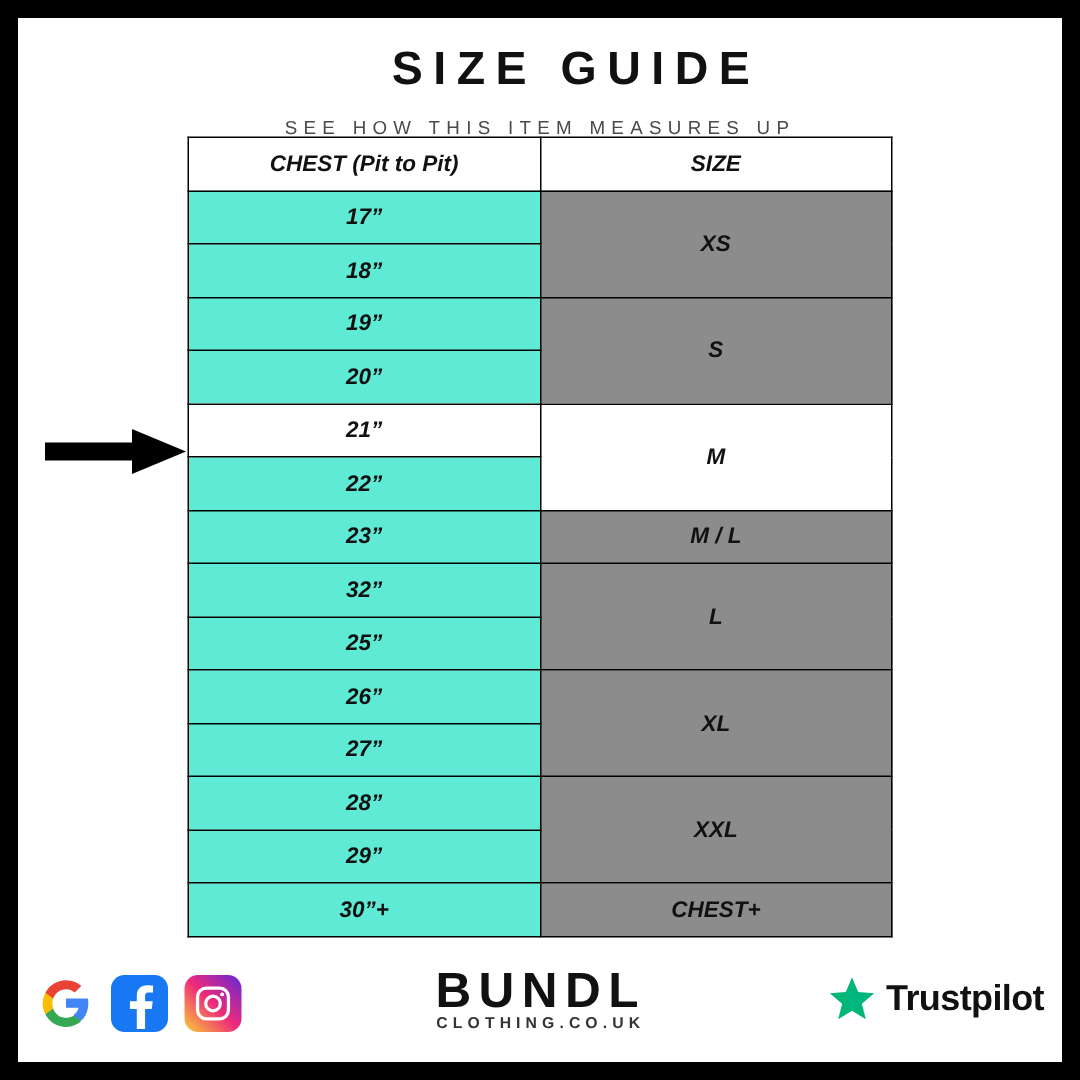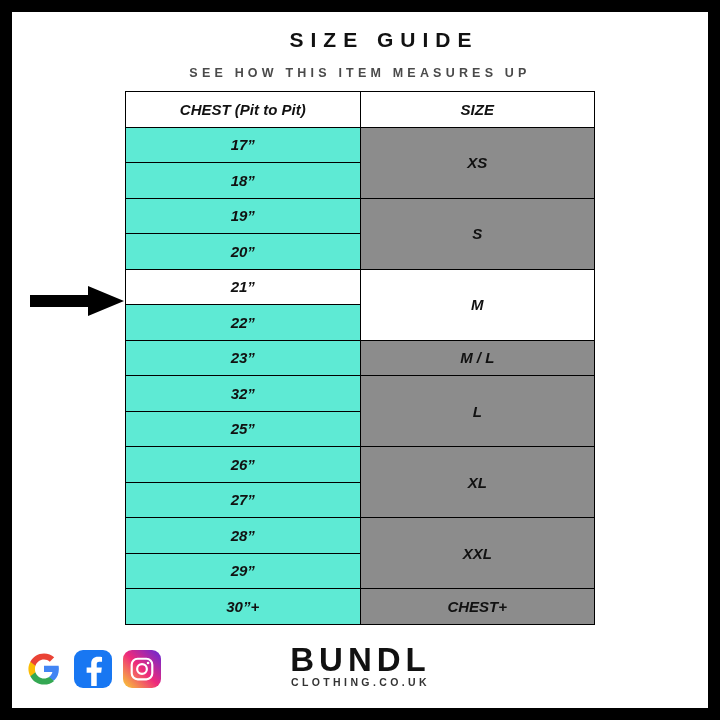--- a/index.html
+++ b/index.html
@@ -16,31 +16,31 @@
     overflow: hidden;
   }
   .card {
     position: absolute;
     left: 12px; top: 12px;
     width: 696px; height: 696px;
     background: #ffffff;
   }
   .title {
     text-align: center;
-    font-size: 21px;
+    font-size: 31px;
     font-weight: bold;
     letter-spacing: 7px;
     color: #111;
     margin-top: 16px;
     margin-left: 48px;
   }
   .subtitle {
     text-align: center;
     font-size: 12.5px;
-    font-weight: bold;
+    font-weight: normal;
     letter-spacing: 4.2px;
     color: #4a4a4a;
     margin-top: 14px;
   }
   .table-wrap {
     position: absolute;
     left: 113px;
     top: 79px;
     width: 470px;
   }
@@ -248,16 +248,22 @@
             <circle cx="17.6" cy="6.4" r="1.2" fill="#fff" stroke="none"></circle>
           </svg>
         </div>
       </div>
 
       <div class="brand">
         <div class="brand-name">BUNDL</div>
         <div class="brand-sub">CLOTHING.CO.UK</div>
       </div>
 
+      <div class="trustpilot">
+        <svg width="32" height="32" viewBox="0 0 32 32">
+          <path d="M16 1.5l4.1 9.9 10.7.8-8.2 6.9 2.6 10.4L16 23.9 6.8 29.5l2.6-10.4-8.2-6.9 10.7-.8z" fill="#00b67a"></path>
+        </svg>
+        <span class="tp-name">Trustpilot</span>
+      </div>
 
     </div>
   </div>
 </div>
 
 </body></html>

